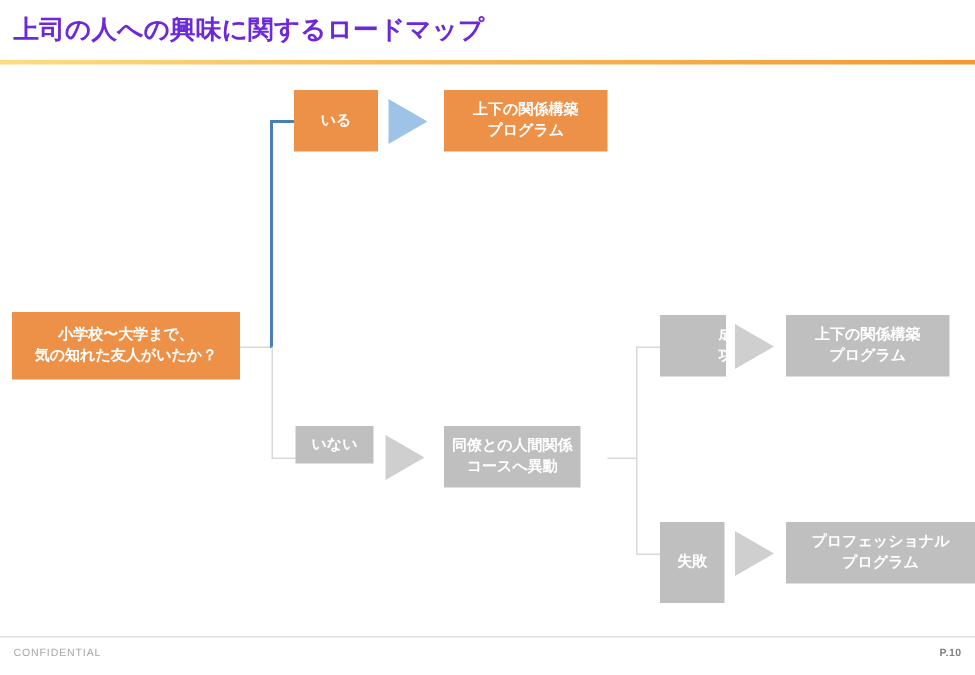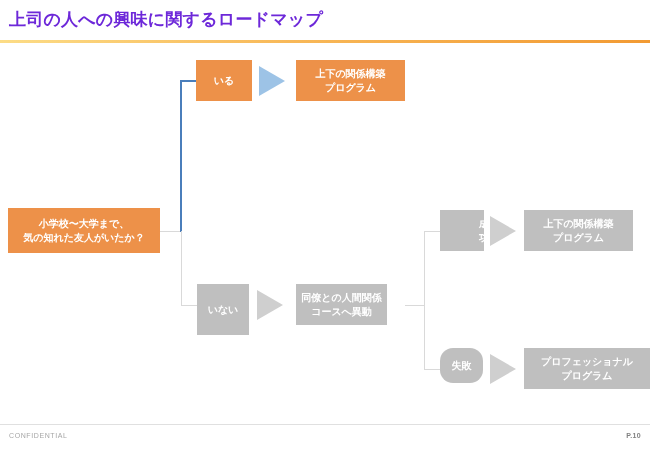--- a/index.html
+++ b/index.html
@@ -133,21 +133,21 @@
 
   <div class="arrow blue" style="left:259px; top:66px; border-width:15px 0 15px 26px;"></div>
 
   <div class="node orange" style="left:296px; top:60px; width:109px; height:41px; font-size:10px;">
     <div>
       <span>上下の関係構築</span><br>
       <span>プログラム</span>
     </div>
   </div>
 
-  <div class="node gray" style="left:197px; top:284px; width:52px; height:51px; font-size:10px;">いない</div>
+  <div class="node gray" style="left:197px; top:284px; width:52px; height:25px; font-size:10px;">いない</div>
 
   <div class="arrow gray" style="left:257px; top:290px; border-width:15px 0 15px 26px;"></div>
 
   <div class="node gray" style="left:296px; top:284px; width:91px; height:41px; font-size:10px;">
     <div>
       <span>同僚との人間関係</span><br>
       <span>コースへ異動</span>
     </div>
   </div>
 
@@ -155,21 +155,21 @@
 
   <div class="arrow gray" style="left:490px; top:216px; border-width:15px 0 15px 26px;"></div>
 
   <div class="node gray" style="left:524px; top:210px; width:109px; height:41px; font-size:10px;">
     <div>
       <span>上下の関係構築</span><br>
       <span>プログラム</span>
     </div>
   </div>
 
-  <div class="node gray" style="left:440px; top:348px; width:43px; height:35px; font-size:10px;border-radius:13px;">失敗</div>
+  <div class="node gray" style="left:440px; top:348px; width:43px; height:54px; font-size:10px;">失敗</div>
 
   <div class="arrow gray" style="left:490px; top:354px; border-width:15px 0 15px 26px;"></div>
 
   <div class="node gray" style="left:524px; top:348px; width:126px; height:41px; font-size:10px;">
     <div>
       <span>プロフェッショナル</span><br>
       <span>プログラム</span>
     </div>
   </div>
 

